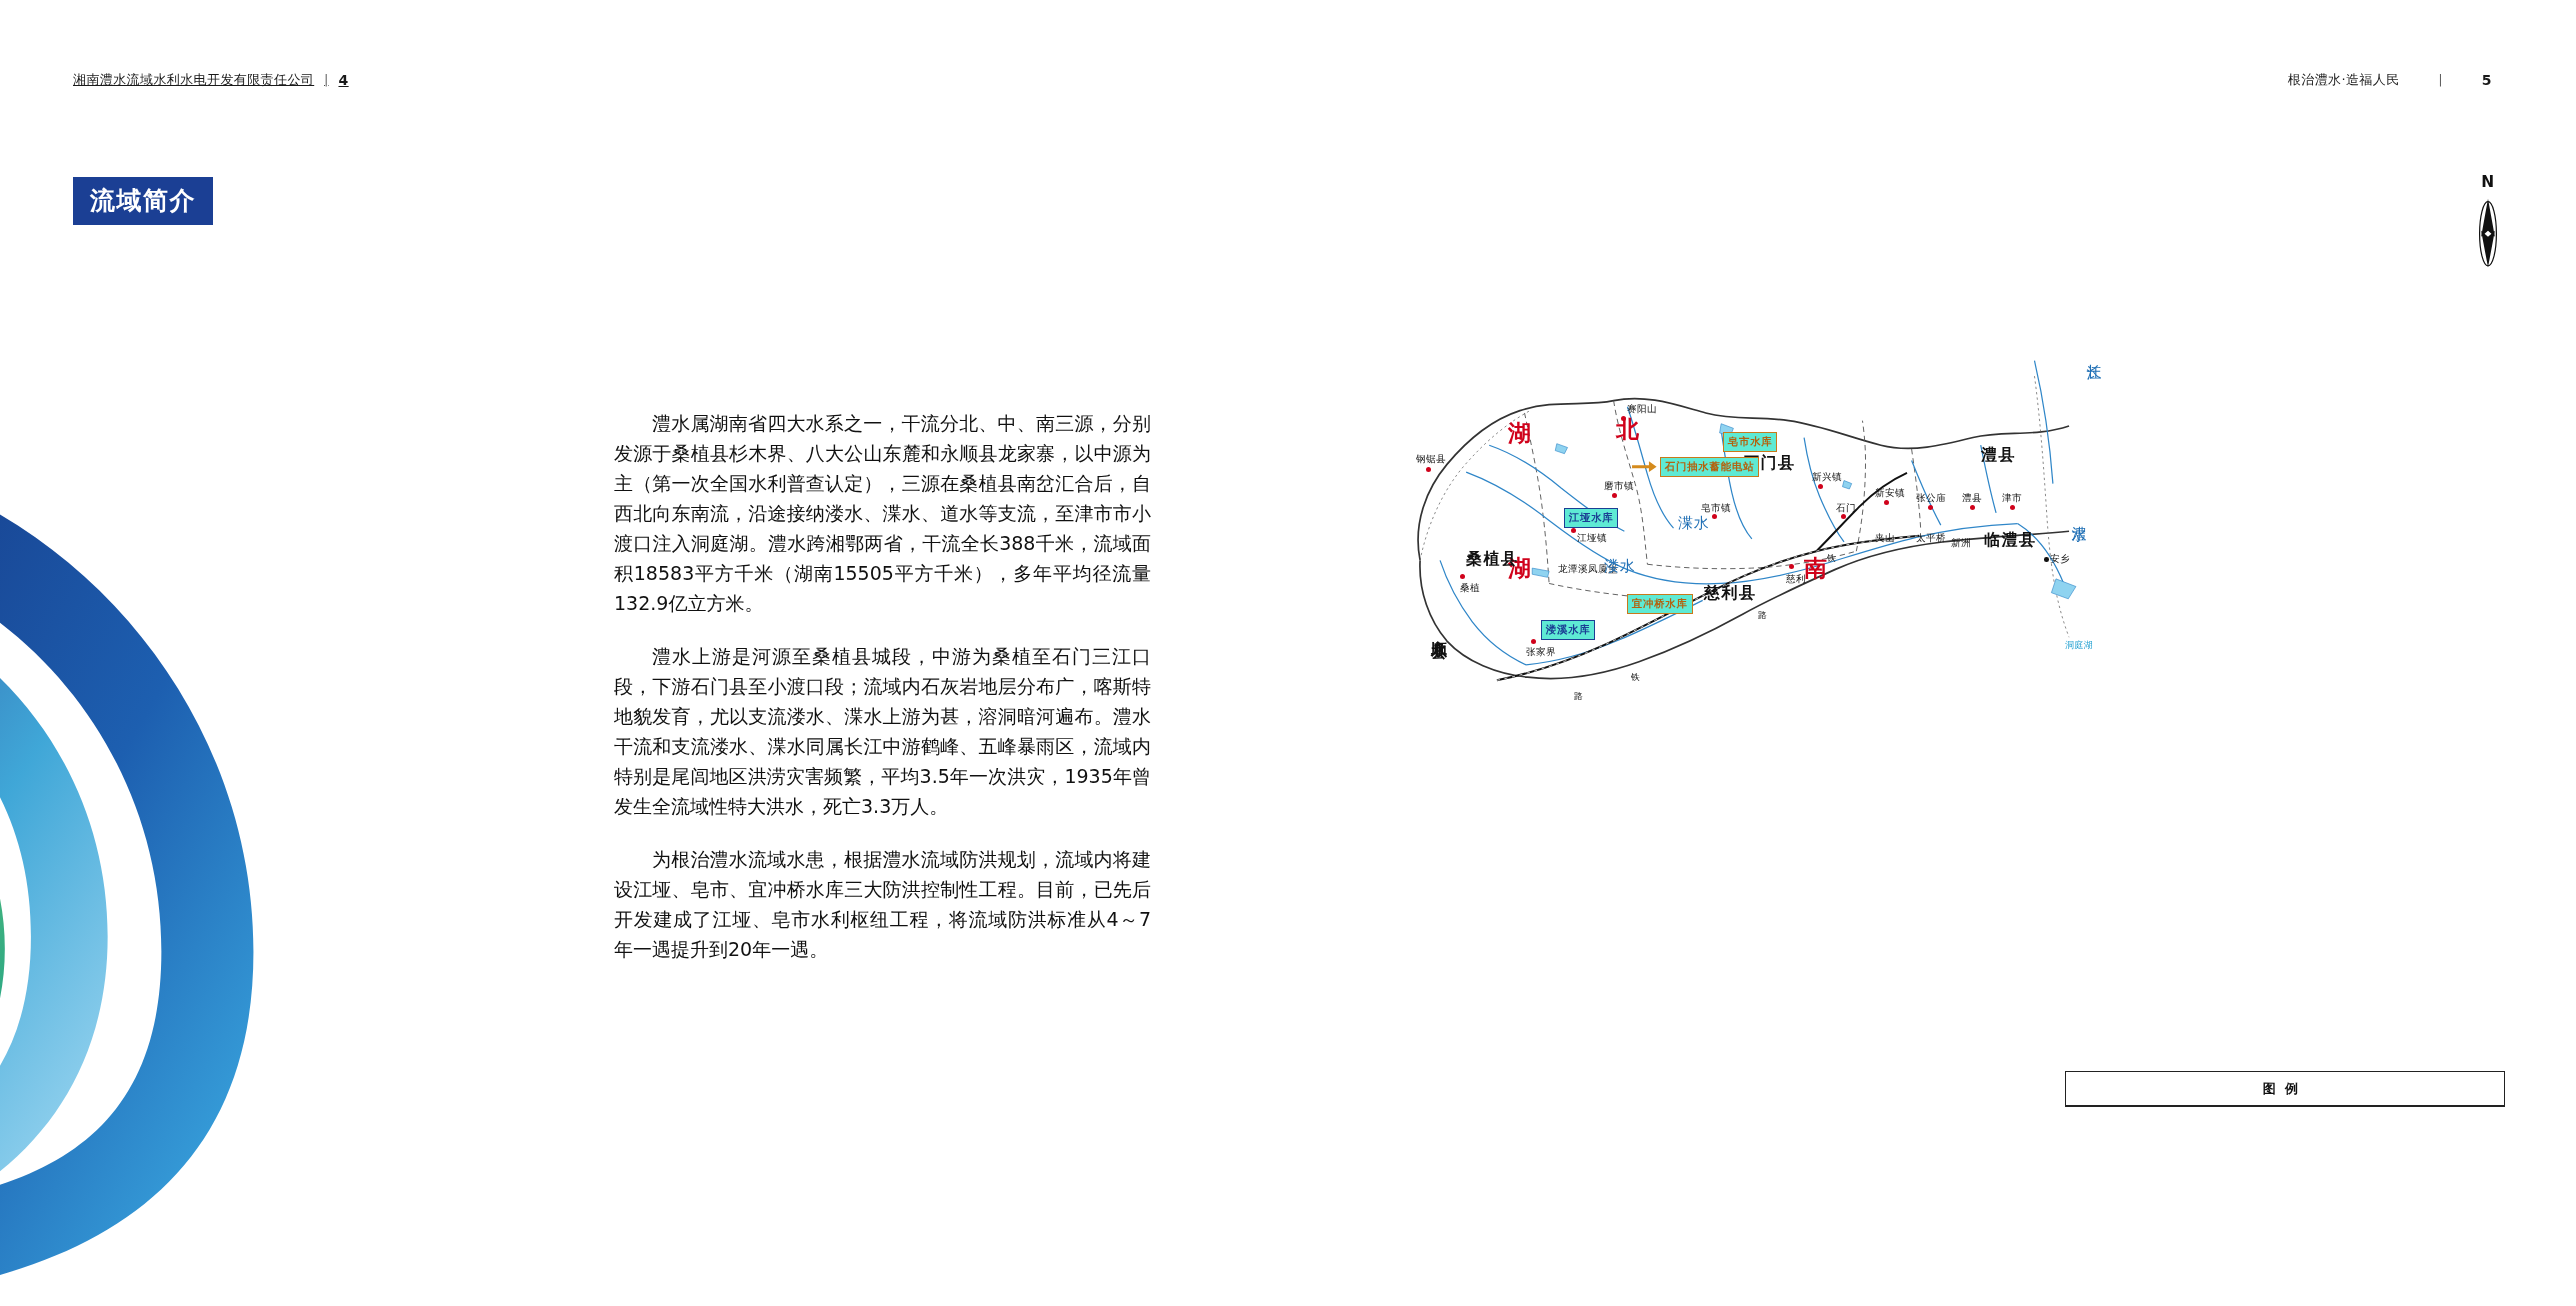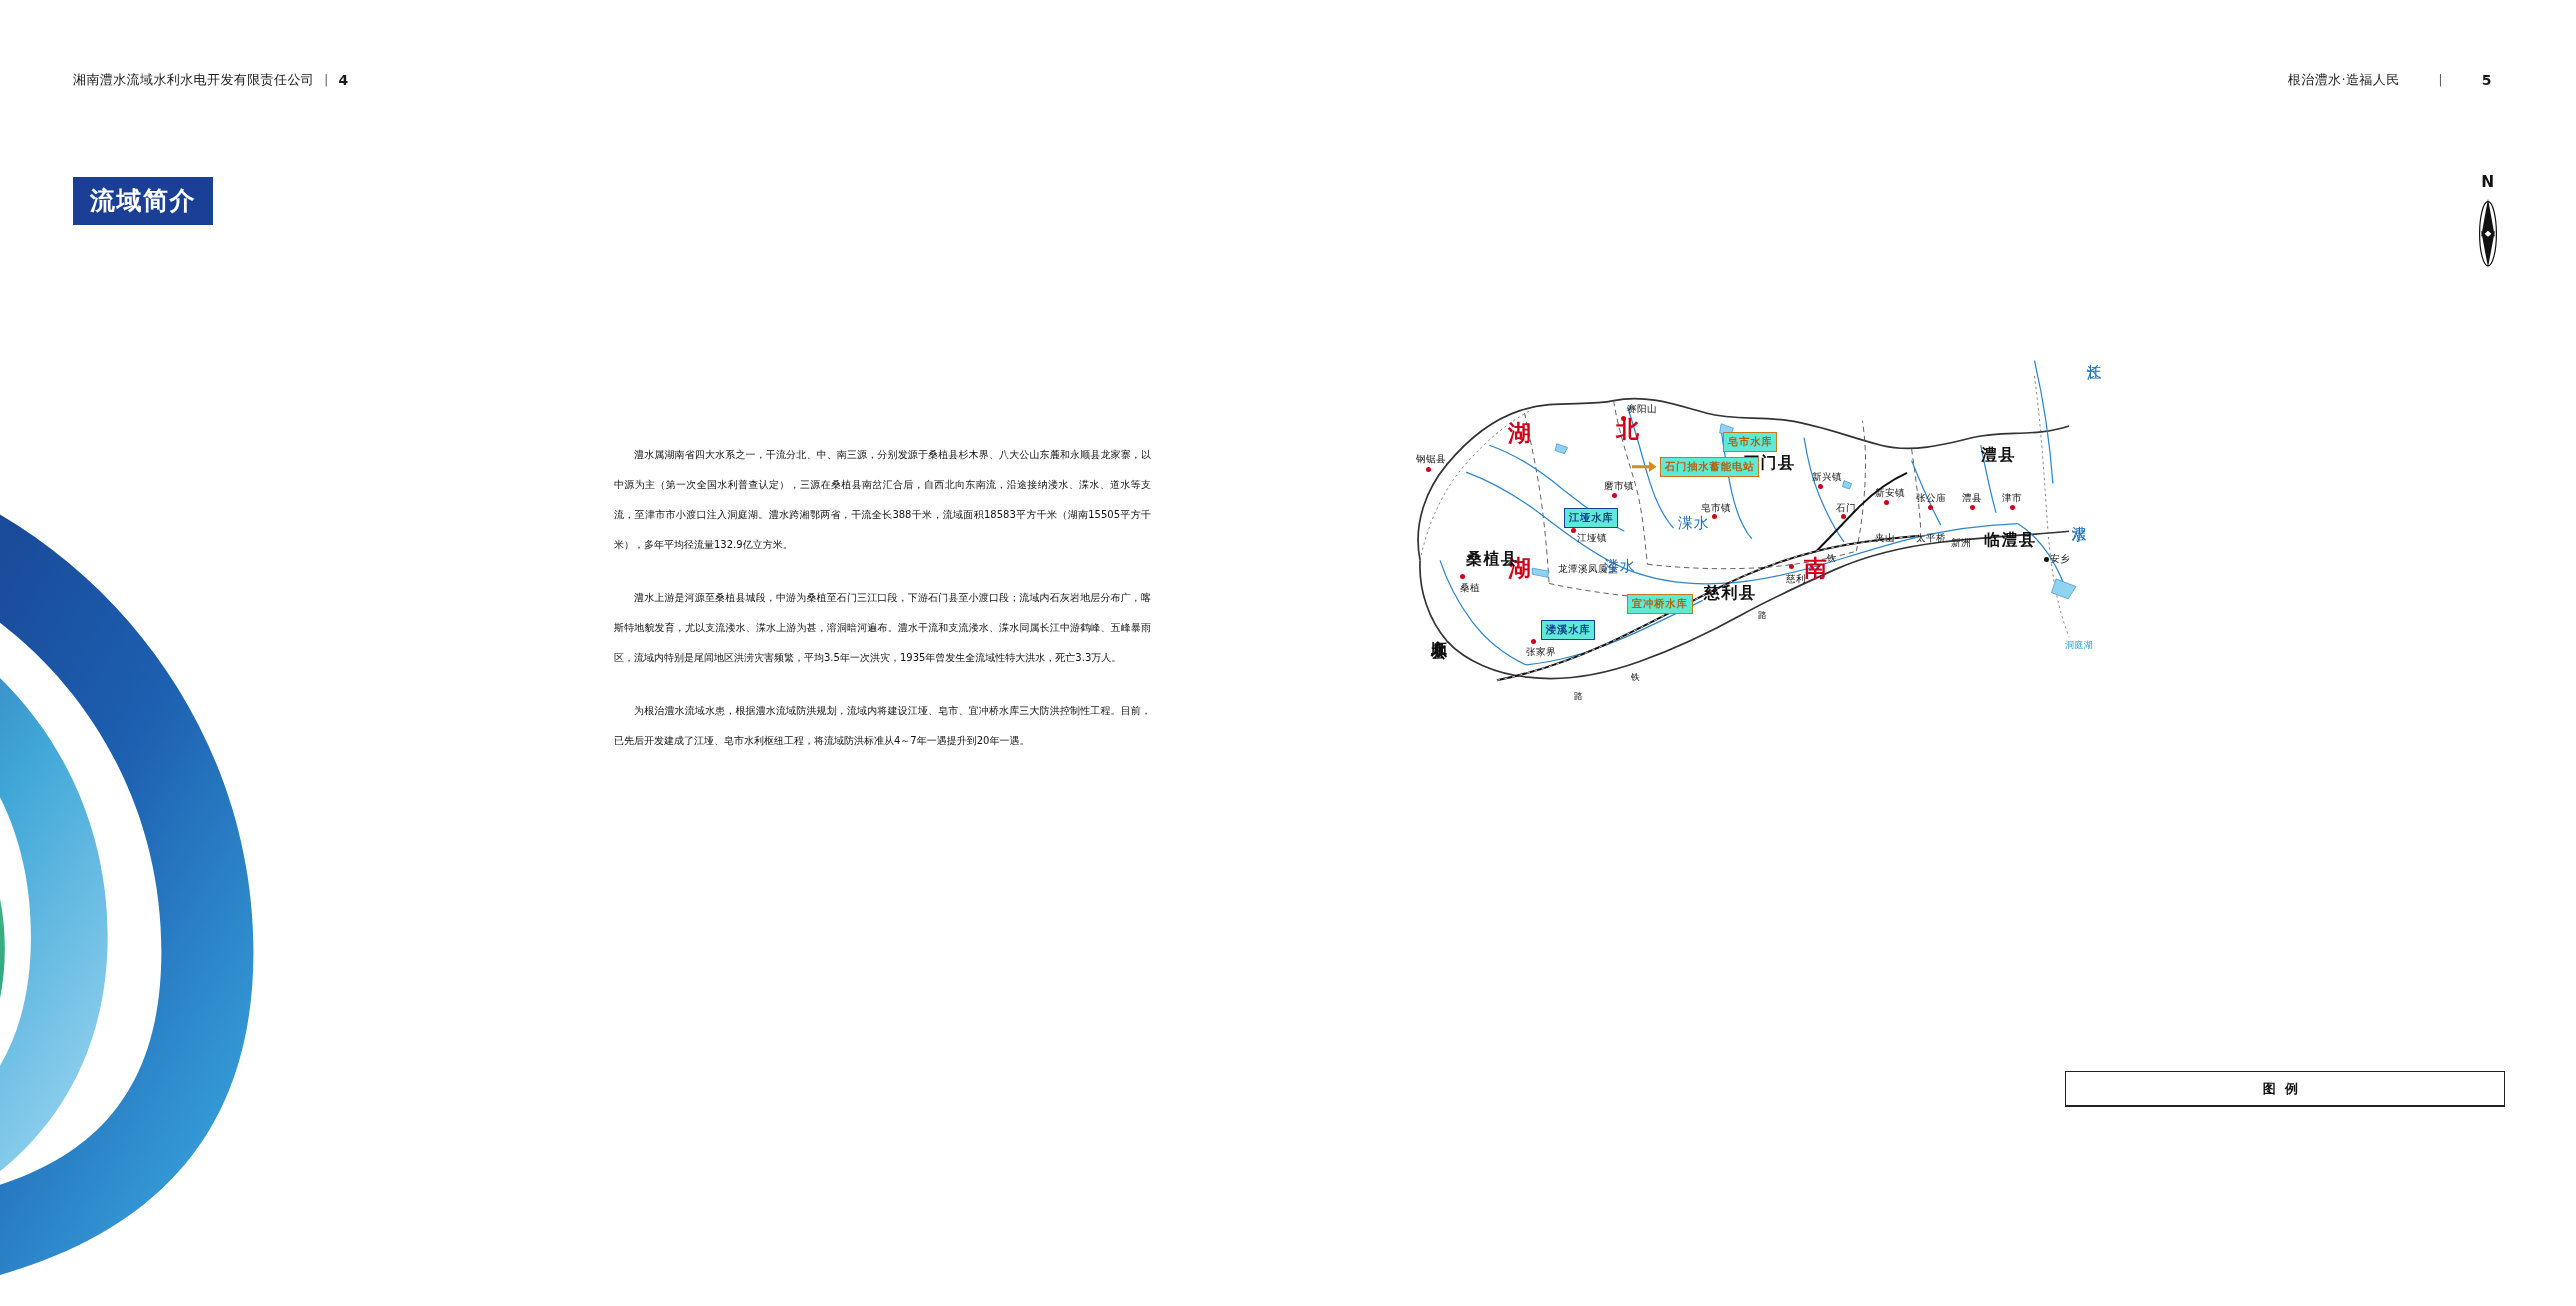--- a/index.html
+++ b/index.html
@@ -7,37 +7,37 @@
        font-family:"DejaVu Sans","Liberation Sans",sans-serif;color:#111;}
 
   
   .spread{position:absolute;inset:0;}
   .page-left{position:absolute;left:0;top:0;width:1288px;height:1306px;background:#fff;}
   .page-right{position:absolute;left:1288px;top:0;width:1288px;height:1306px;background:#fff;}
 
   
   .runhead{position:absolute;top:71px;font-size:13px;letter-spacing:0.4px;color:#1a1a1a;
            white-space:nowrap;display:flex;align-items:center;gap:10px;}
-  .runhead.left{left:73px;}
+  .runhead.left{left:73px;text-decoration:underline;}
   .runhead.right{right:84px;gap:39px;}
   .runhead .sep{color:#555;font-size:11.5px;}
   .runhead .pno{font-weight:bold;font-size:14px;}
 
   
   .sec-title{position:absolute;left:73px;top:177px;background:#1b3f94;color:#fff;
              font-size:25px;font-weight:bold;letter-spacing:1.5px;
              padding:10.7px 17px 12.3px 17px;line-height:1;}
 
   
   .swirl{position:absolute;left:-253px;top:399px;width:752px;height:906px;pointer-events:none;}
 
   
-  .copy{position:absolute;left:614px;top:440px;width:537px;
+  .copy{position:absolute;left:614px;top:408px;width:537px;
         font-family:"DejaVu Sans","Liberation Sans",sans-serif;
-        font-size:10px;line-height:30px;color:#111;text-align:justify;}
+        font-size:19px;line-height:30px;color:#111;text-align:justify;}
   .copy p{margin:0 0 23px 0;text-indent:2em;}
   .copy p:last-child{margin-bottom:0;}
 
   
   .map-title{position:absolute;left:1288px;top:173px;width:1113px;text-align:center;
              font-size:27px;font-weight:bold;letter-spacing:1.5px;color:#111;}
   .compass{position:absolute;left:2461px;top:173px;width:54px;height:107px;text-align:center;}
   .compass .n{font-size:15.4px;font-weight:bold;letter-spacing:0.8px;}
 
   .mapwrap{position:absolute;left:1374px;top:330px;width:1144px;height:860px;}

